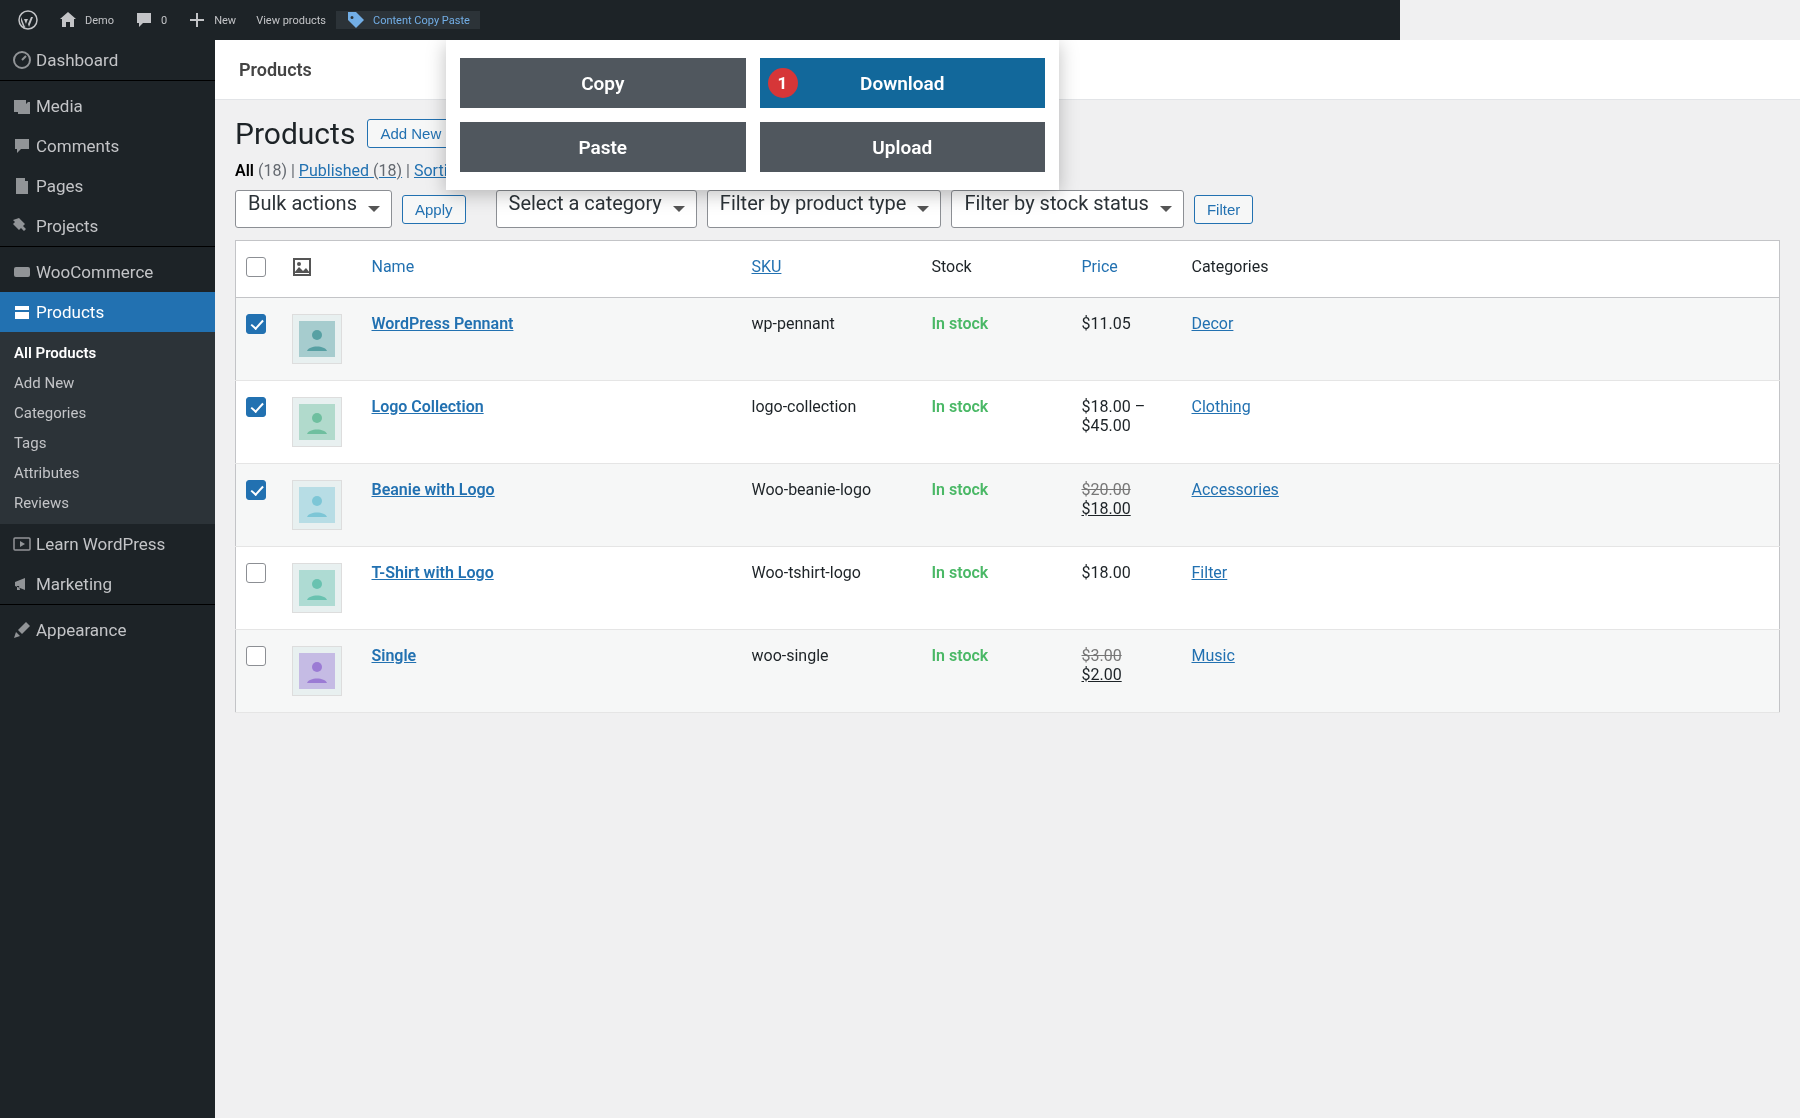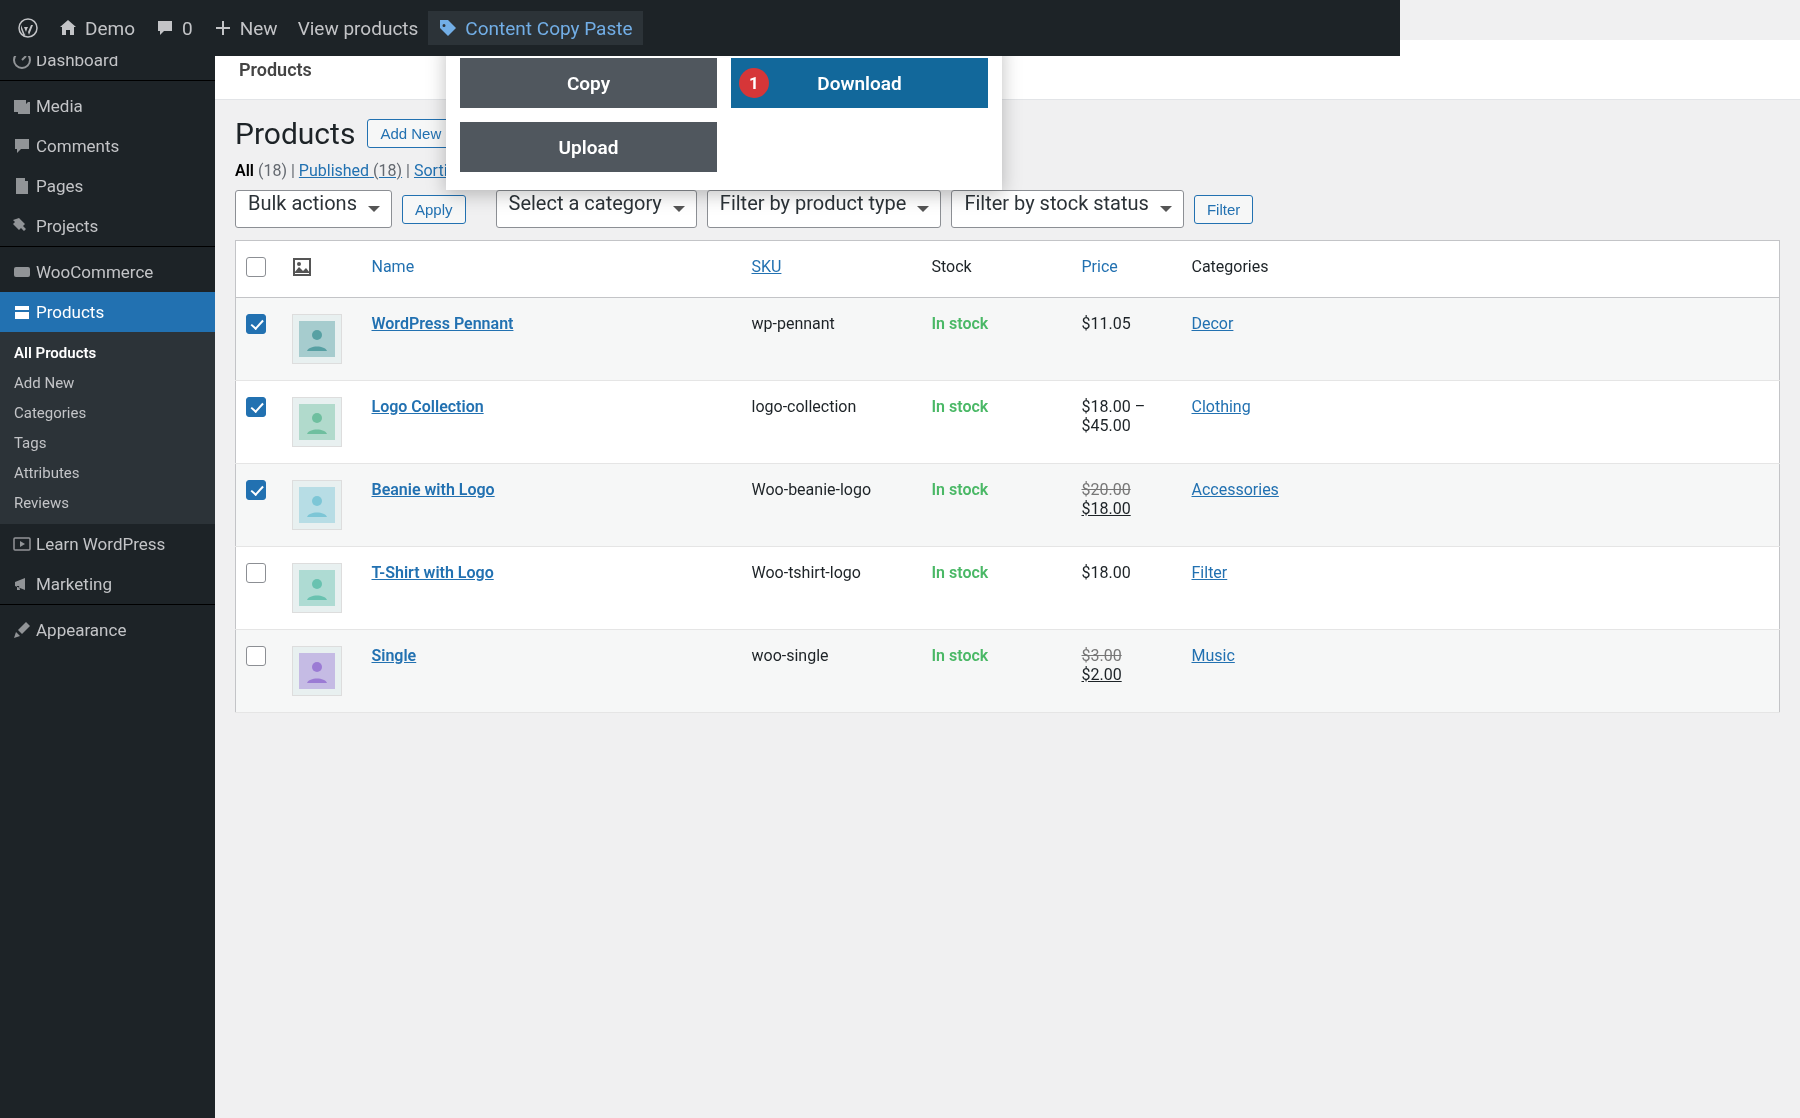--- a/index.html
+++ b/index.html
@@ -1,19 +1,19 @@
 <!DOCTYPE html>
 <html><head>
 <meta charset="utf-8">
 <style>
   * { box-sizing: border-box; margin: 0; padding: 0; }
   body { font-family: -apple-system, BlinkMacSystemFont, "Segoe UI", Roboto, sans-serif; font-size: 16px; background: #f0f0f1; color: #1d2327; width: 1400px; height: 868px; overflow: hidden; }
 
   
-  .topbar { height: 56px; background: #1d2327; color:#c3c4c7; display:flex; align-items:center; padding:11px 8px; font-size:19px; position:relative; z-index:30; }
+  .topbar { height: 40px; background: #1d2327; color:#c3c4c7; display:flex; align-items:center; padding:11px 8px; font-size:11px; position:relative; z-index:30; }
   .topbar .tb-item { display:flex; align-items:center; gap:7px; padding:0 10px; height:100%; cursor:pointer; color:#c3c4c7; }
   .topbar .tb-item.ccp { background:#2c3338; color:#72aee6; }
   .topbar svg { width:20px; height:20px; fill:currentColor; }
 
   
   .sidebar { position:absolute; top:40px; left:0; bottom:0; width:215px; background:#1d2327; color:#c3c4c7; font-size:17px; }
   .sidebar .nav-item { display:flex; align-items:center; gap:4px; padding:10px 12px; cursor:pointer; position:relative; }
   .sidebar .nav-item.current { background:#2271b1; color:#fff; }
   .sidebar .nav-item.current::after { content:""; position:absolute; right:-8px; top:50%; transform:translateY(-50%); border:8px solid transparent; border-right-color:#f0f0f1; }
   .sidebar .nav-item svg { width:20px; height:20px; fill:currentColor; opacity:.7; }
@@ -55,21 +55,21 @@
   .chk.checked::after { content:""; width:5px; height:10px; border:solid #fff; border-width:0 2.5px 2.5px 0; transform:rotate(42deg) translateY(-1px); }
   .thumb { width:50px; height:50px; background:#e8f0f0; border:1px solid #ddd; display:inline-flex; align-items:center; justify-content:center; }
   .thumb svg { width:36px; height:36px; }
   .link { color:#2271b1; }
   .name { font-weight:600; }
   .instock { color:#4ab866; font-weight:600; }
   .strike { text-decoration:line-through; color:#777;text-align:right; }
   .underline { text-decoration:underline; }
 
   
-  .popover { position:absolute; left:446px; top:40px; width:556px; background:#fff; box-shadow:0 4px 18px rgba(0,0,0,.25); z-index:20; padding:18px 14px; display:grid; grid-template-columns:1fr 1fr; gap:14px 14px; }
+  .popover { position:absolute; left:446px; top:40px; width:613px; background:#fff; box-shadow:0 4px 18px rgba(0,0,0,.25); z-index:20; padding:18px 14px; display:grid; grid-template-columns:1fr 1fr; gap:14px 14px; }
   .pop-btn { height:50px; display:flex; align-items:center; justify-content:center; color:#fff; font-weight:600; font-size:19px; cursor:pointer; background:#50575e; position:relative; }
   .pop-btn.blue { background:#12689b; }
   .badge { width:30px; height:30px; border-radius:50%; background:#d63638; color:#fff; display:flex; align-items:center; justify-content:center; font-weight:700; position:absolute; left:8px; font-size:17px; }
 
   .col-cb { width:46px; }
   .col-thumb { width:80px; text-align:center; }
   .col-name { width:380px; }
   .col-sku { width:180px;text-decoration:underline; }
   .col-stock { width:150px; }
   .col-price { width:110px; }
@@ -323,14 +323,15 @@
     </table>
   </div>
 </div>
 
 <div class="popover">
   <div class="pop-btn">Copy</div>
   <div class="pop-btn blue">
     <div class="badge">1</div>
     <span>Download</span>
   </div>
+  <div class="pop-btn">Paste</div>
   <div class="pop-btn">Upload</div>
 </div>
 
 </body></html>

